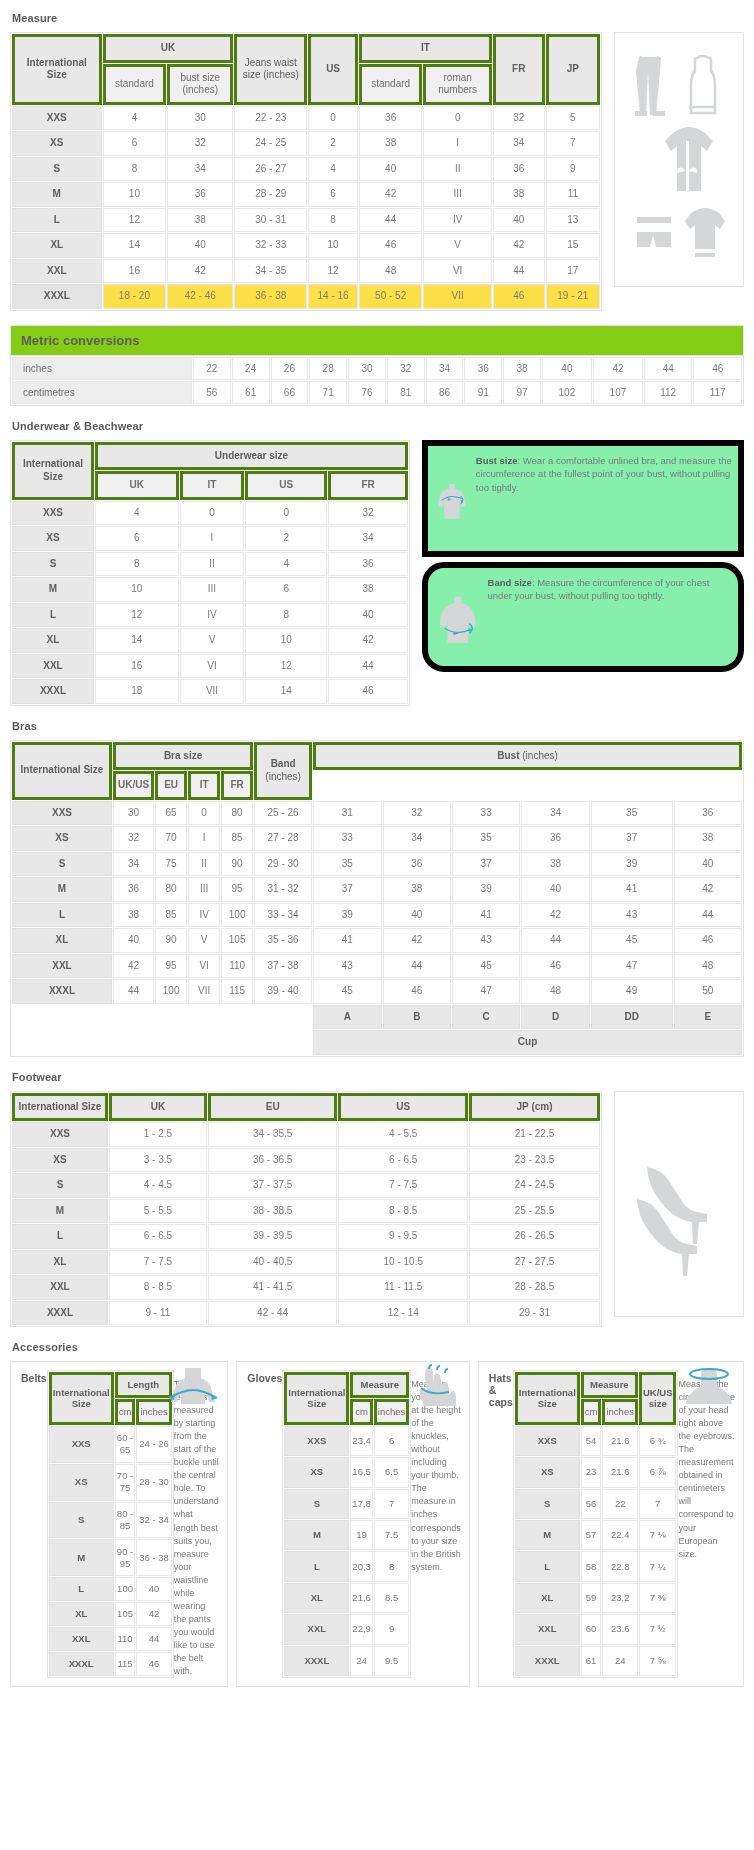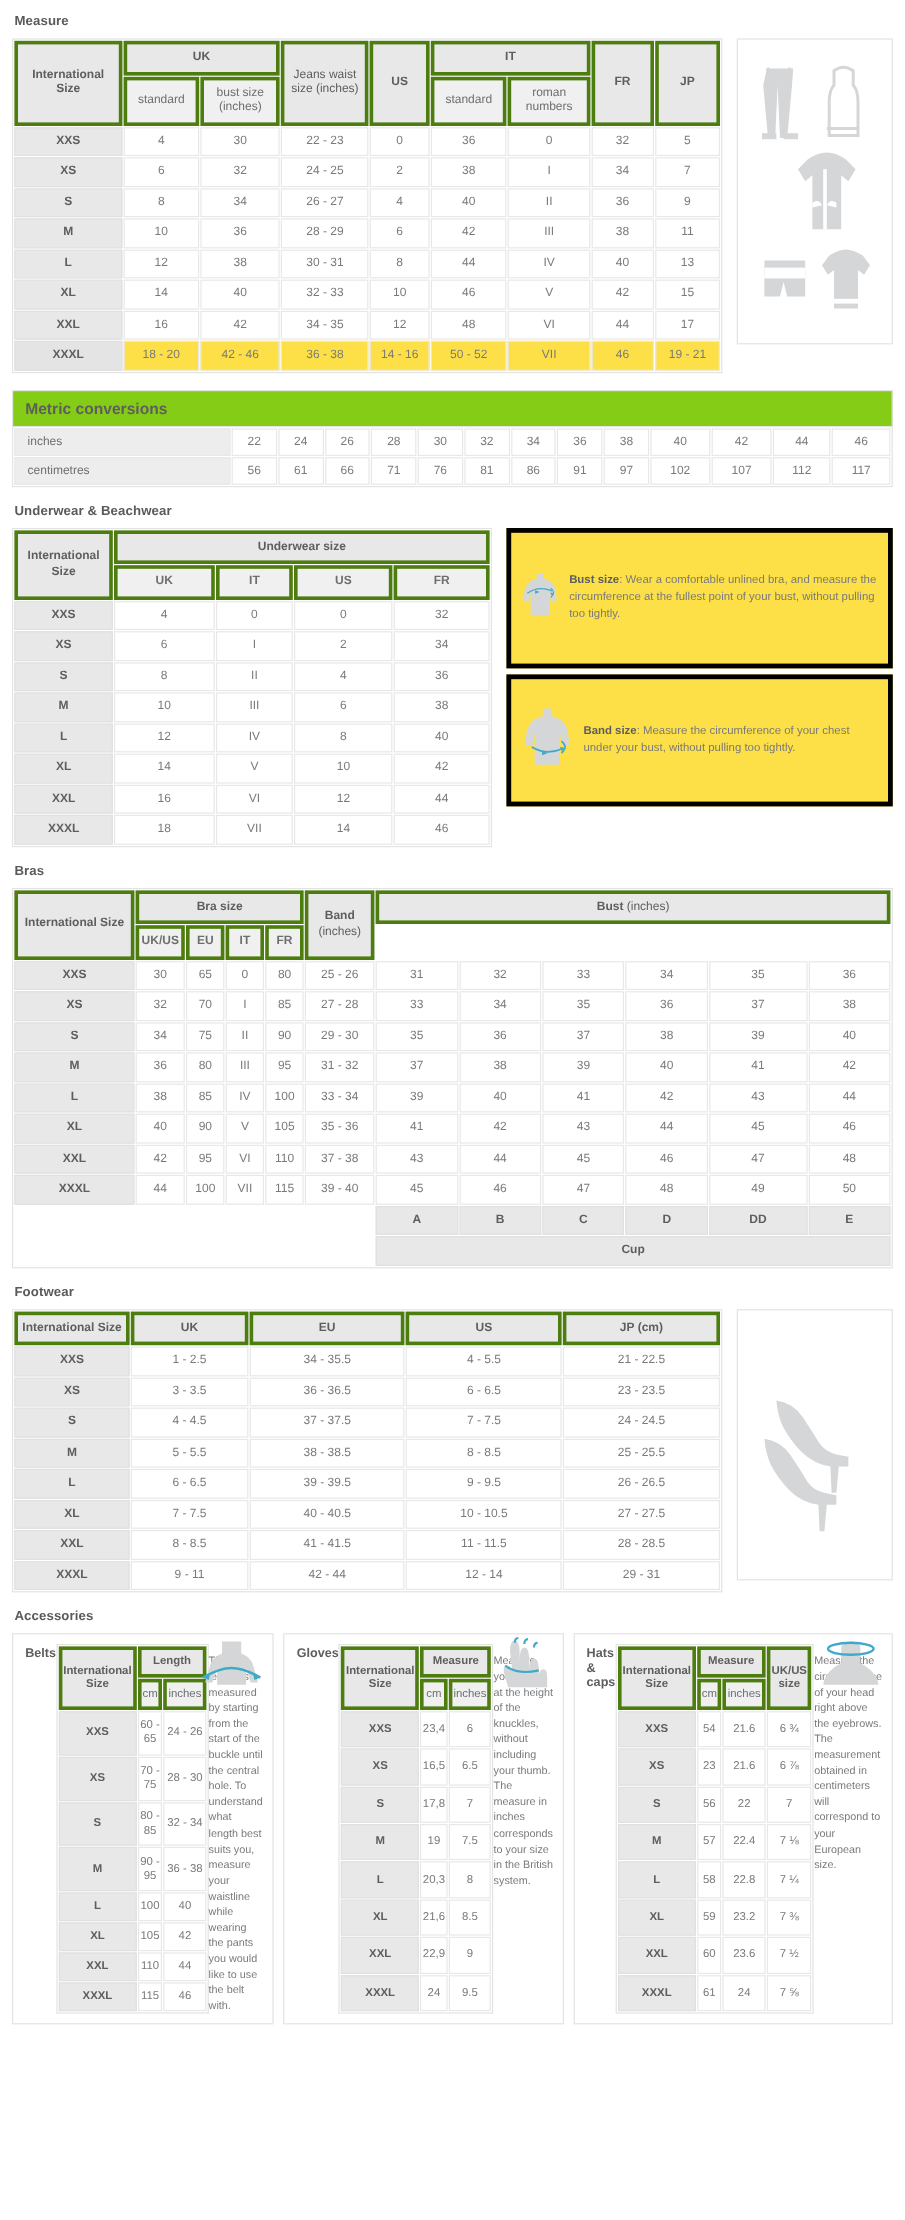--- a/index.html
+++ b/index.html
@@ -99,26 +99,25 @@
     border: 1px solid #e3e3e3;
     border-bottom: none;
     padding: 7px 10px;
     font-weight: bold;
     font-size: 13px;
     color: #5e5e5e;
   }
 
   
   .infopanel {
-    border: 4px solid #000000;
+    border: 6px solid #000000;
     display: flex;
-    align-items: center;
     padding: 8px 6px;
     gap: 6px;
-    background: #fde047;
+    background: #86efac;
   }
   .infopanel .txt { font-size: 9.5px; line-height: 1.45; color: #7a7a7a; }
   .infopanel .txt b { color: #5e5e5e; font-weight: bold; }
 
   
   .acc-row { display: flex; gap: 8px; }
   .acc-card {
     border: 1px solid #e3e3e3;
     flex: 1;
     padding: 8px;
@@ -413,21 +412,21 @@
           <g fill="#d4d6d8">
             <path d="M33 6 h12 v10 q12 3 18 12 q5 8 5 22 v6 h-10 l-2 -18 v44 h-34 v-44 l-2 18 h-10 v-6 q0 -14 5 -22 q6 -9 18 -12z"></path>
           </g>
           <path d="M16 42 q20 -14 44 -4" fill="none" stroke="#3fa9c9" stroke-width="2.2"></path>
           <path d="M58 33 q10 8 0 17" fill="none" stroke="#3fa9c9" stroke-width="2.2"></path>
           <path d="M30 37 l8 3 -8 3z" fill="#3fa9c9"></path>
           <path d="M60 47 l-3 -6 6 1z" fill="#3fa9c9"></path>
         </svg>
         <div class="txt"><b>Bust size</b><span>: Wear a comfortable unlined bra, and measure the circumference at the fullest point of your bust, without pulling too tightly.</span></div>
       </div>
-      <div class="infopanel" style="height:110px;margin-top:5px;">
+      <div class="infopanel" style="height:110px;margin-top:5px;border-radius:22px;">
         <svg width="78" height="94" viewBox="0 0 78 94">
           <g fill="#d4d6d8">
             <path d="M33 4 h12 v10 q12 3 18 12 q5 8 5 22 v6 h-10 l-2 -18 v44 h-34 v-44 l-2 18 h-10 v-6 q0 -14 5 -22 q6 -9 18 -12z"></path>
           </g>
           <path d="M18 56 q20 12 42 2" fill="none" stroke="#3fa9c9" stroke-width="2.2"></path>
           <path d="M58 48 q10 8 0 16" fill="none" stroke="#3fa9c9" stroke-width="2.2"></path>
           <path d="M32 62 l8 2 -8 3z" fill="#3fa9c9"></path>
           <path d="M59 62 l-3 -6 6 1z" fill="#3fa9c9"></path>
         </svg>
         <div class="txt"><b>Band size</b><span>: Measure the circumference of your chest under your bust, without pulling too tightly.</span></div>

